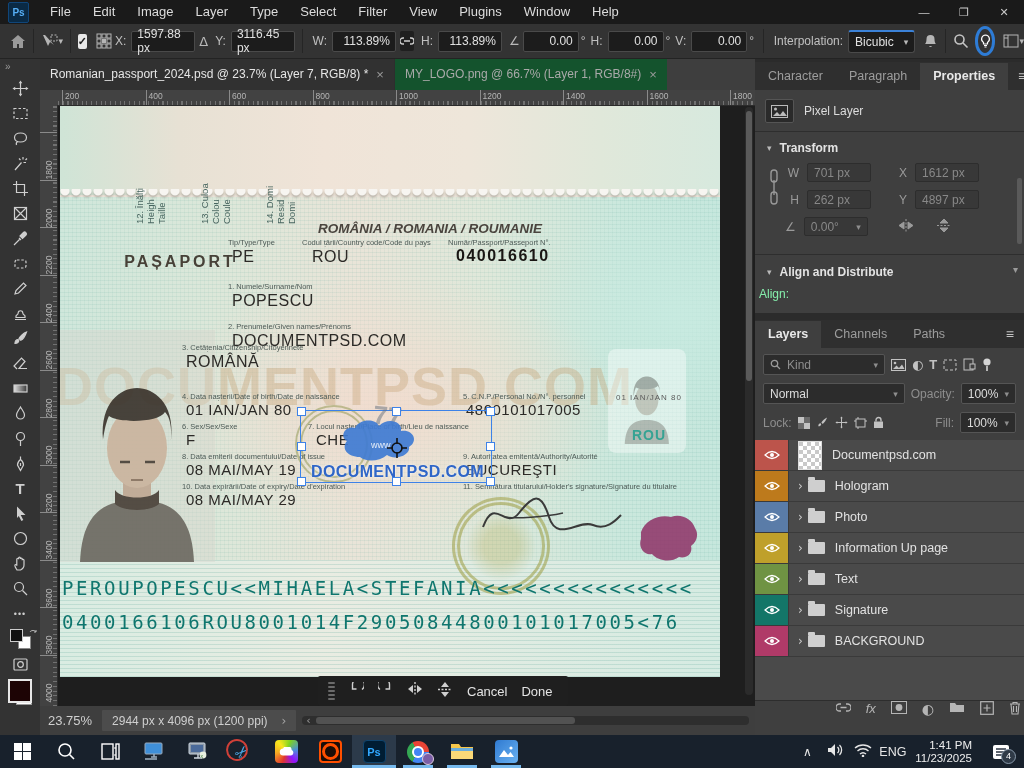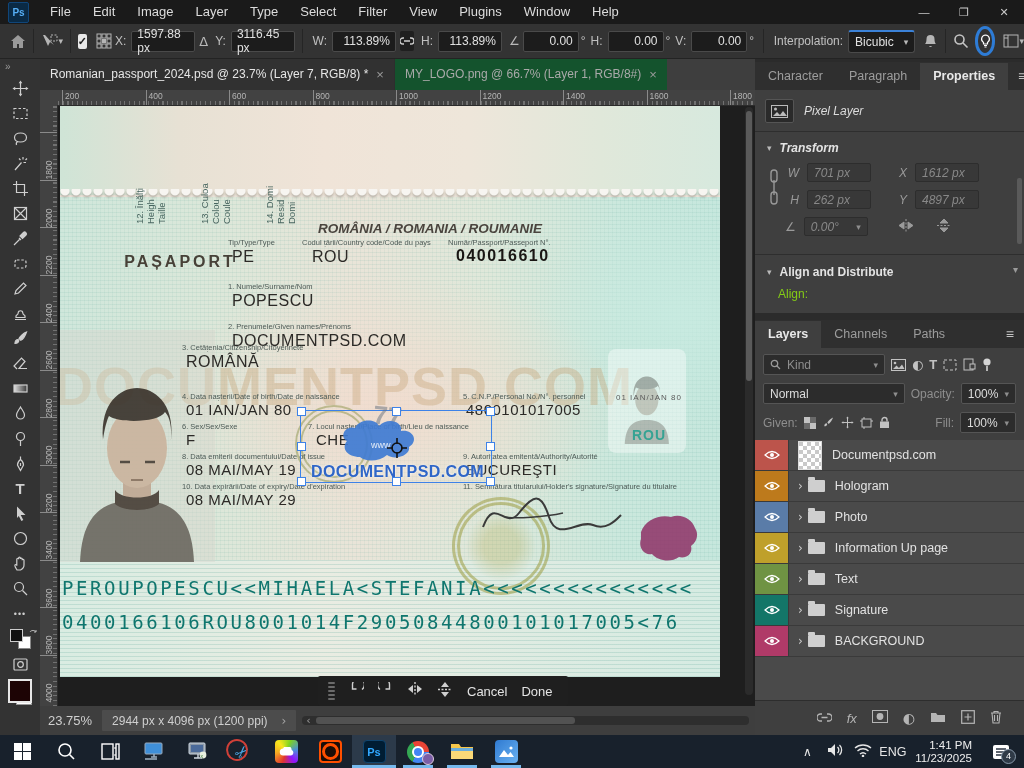--- a/index.html
+++ b/index.html
@@ -178,22 +178,22 @@
         border-right:1px solid #3a3a3a;}
   .lchev{color:#cfcfcf;font-size:12px;margin:0 5px 0 9px;}
   .lfolder{width:17px;height:12px;background:#cfcfcf;border-radius:1px;position:relative;margin-right:10px;}
   .lfolder:before{content:"";position:absolute;left:0;top:-3px;width:7px;height:3px;background:#cfcfcf;
                   border-radius:1px 1px 0 0;}
   .lthumb{width:22px;height:27px;margin:0 10px 0 9px;border:1px solid #ddd;
           background:repeating-conic-gradient(#fff 0 90deg,#c9c9c9 0 180deg) 0 0/8px 8px;}
   .lrow.sel .lthumb{border:2px solid #fff;margin-left:8px;}
   .lname{color:#e2e2e2;font-size:12.5px;}
   #layers-footer{position:absolute;left:0;top:642px;width:269px;height:35px;background:#3f3f3f;
-                 border-top:1px solid #2d2d2d;display:flex;align-items:center;justify-content:flex-end;
-                 gap:15px;padding-right:22px;box-sizing:border-box;color:#b5b5b5;}
+                 border-top:1px solid #2d2d2d;display:flex;justify-content:flex-end;
+                 gap:15px;padding-right:3px;box-sizing:border-box;color:#b5b5b5;}
 
   
   #taskbar{position:absolute;left:0;top:735px;width:1024px;height:33px;background:#18212c;z-index:70;
            display:flex;align-items:center;}
   .tb-item{width:44px;height:33px;display:flex;align-items:center;justify-content:center;position:relative;}
   .tb-under:after{content:"";position:absolute;left:7px;bottom:0;width:30px;height:3px;background:#76b9ed;}
   #tb-ps{background:rgba(120,150,180,.22);}
   #tb-ps:after{left:0;width:44px;}
   .appsq{width:23px;height:23px;border-radius:4px;display:flex;align-items:center;justify-content:center;
          font-weight:bold;font-size:11px;}
@@ -681,21 +681,21 @@
   </div>
 
   <div id="dock">
 
     <div class="ptabbar" style="top:4px">
       <div class="ptab">Character</div>
       <div class="ptab">Paragraph</div>
       <div class="ptab active">Properties</div>
       <div class="pmenu">≡</div>
     </div>
-    <div class="panelbody" style="top:32px;height:218px;font-style:italic;">
+    <div class="panelbody" style="top:32px;height:218px;">
       <div style="display:flex;align-items:center;gap:10px;padding:9px 0 8px 10px;border-bottom:1px solid #2e2e2e;">
         <div style="width:27px;height:22px;background:#2a2a2a;border:1px solid #555;border-radius:2px;display:flex;align-items:center;justify-content:center;">
           <svg width="17" height="13" viewBox="0 0 17 13">
               <rect x="0.5" y="0.5" width="16" height="12" fill="none" stroke="#bbb"></rect>
               <circle cx="4.5" cy="4" r="1.5" fill="#bbb"></circle>
               <path d="M2 11l4-4 3 3 3-4 4 5z" fill="#bbb"></path>
             </svg>
         </div>
         <span style="color:#ddd">Pixel Layer</span>
       </div>
@@ -739,21 +739,21 @@
             </svg>
         </span>
       </div>
       <div id="props-scroll"></div>
     </div>
     <div class="panelbody" style="top:196px;height:58px;border-top:1px solid #2e2e2e;">
       <div class="hdr-row" style="padding-top:10px">
         <span class="chev uni">▾</span>
           <span>Align and Distribute</span>
       </div>
-      <div style="padding:8px 0 0 23px;color:#84cc16">Align:</div>
+      <div style="padding:8px 0 0 4px;color:#86efac">Align:</div>
     </div>
     <div id="align-chev" class="uni">▾</div>
 
     <div class="ptabbar" style="top:262px">
       <div class="ptab active">Layers</div>
       <div class="ptab">Channels</div>
       <div class="ptab">Paths</div>
       <div class="pmenu">≡</div>
     </div>
     <div class="panelbody" style="top:290px;height:92px;">
@@ -798,21 +798,21 @@
           <span>Normal</span>
             <span class="chev uni dim">▾</span>
         </div>
         <span class="dim">Opacity:</span>
         <div class="sel-box" style="width:56px;justify-content:space-between">
           <span>100%</span>
             <span class="chev uni dim">▾</span>
         </div>
       </div>
       <div class="lrow-bar" style="padding-top:8px;">
-        <span class="dim">Given:</span>
+        <span class="dim">Lock:</span>
         <span class="ficon">
             <svg width="12" height="12" viewBox="0 0 12 12">
               <rect x="0" y="0" width="6" height="6" fill="#c2c2c2"></rect>
               <rect x="6" y="6" width="6" height="6" fill="#c2c2c2"></rect>
               <rect x="0" y="6" width="6" height="6" fill="#6a6a6a"></rect>
               <rect x="6" y="0" width="6" height="6" fill="#6a6a6a"></rect>
             </svg>
           </span>
         <span class="ficon">
             <svg width="13" height="13" viewBox="0 0 17 17">

